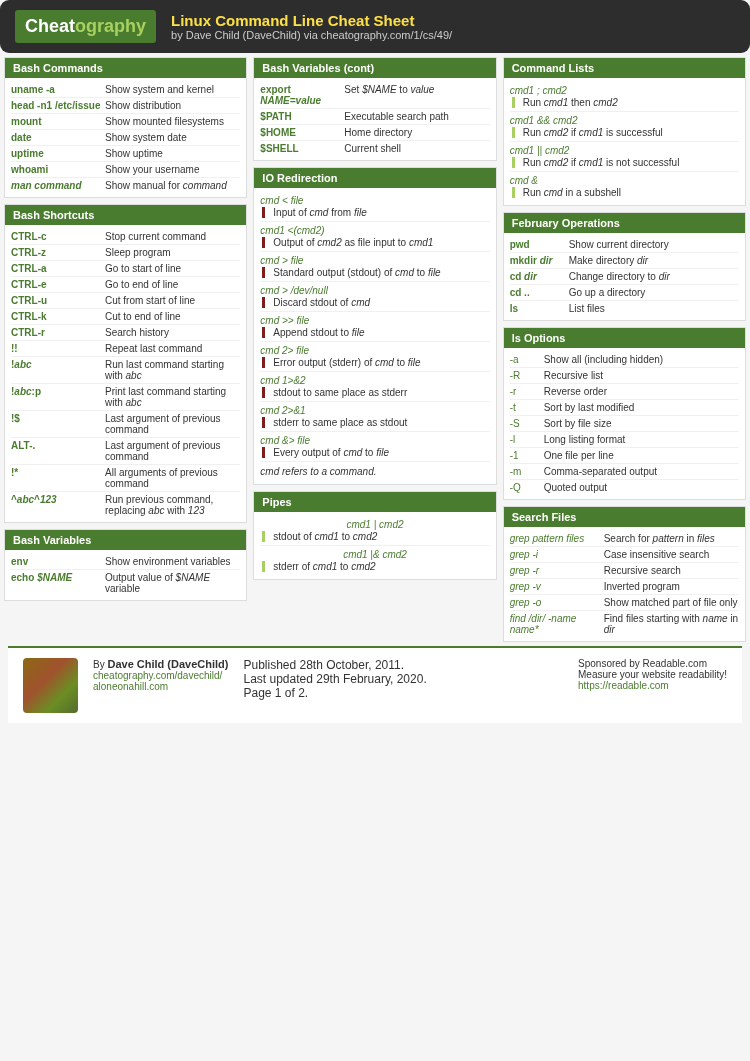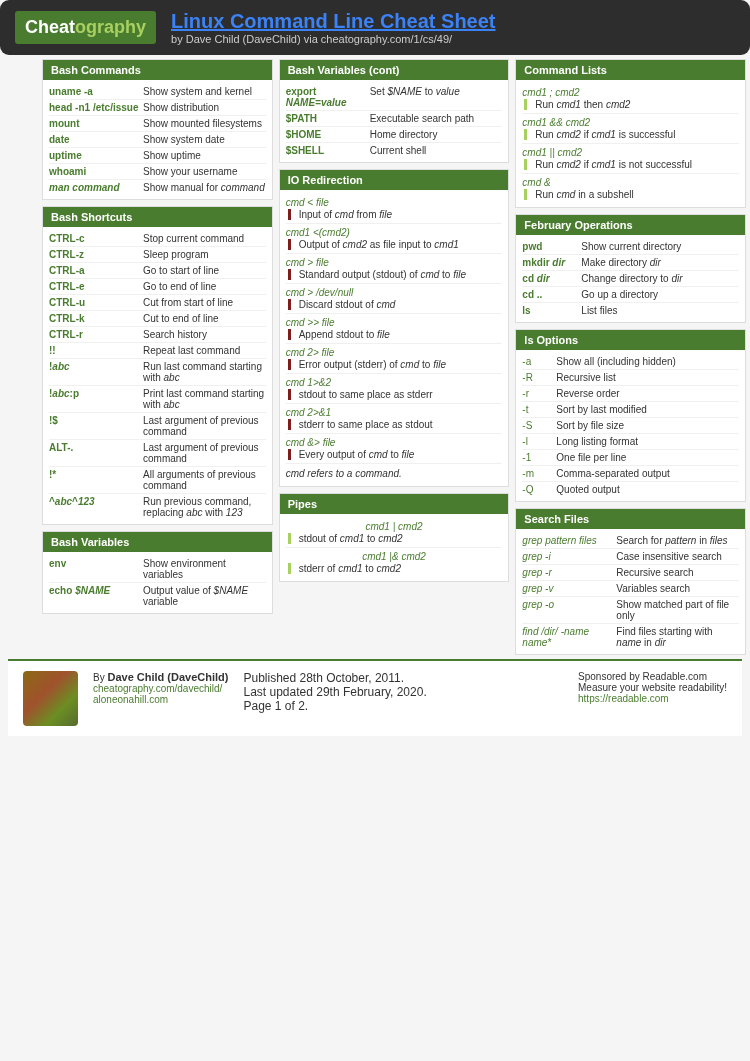--- a/index.html
+++ b/index.html
@@ -21,30 +21,29 @@
     .logo {
       background: #4a7c2f;
       color: white;
       font-size: 18px;
       font-weight: bold;
       padding: 6px 10px;
       border-radius: 3px;
     }
     .logo span { color: #a8d060; }
     .header-title { color: white; }
-    .header-title h1 { color: #3b82f6; font-size: 20px; font-weight: bold; text-decoration: underline; }
+    .header-title h1 { color: #fde047; font-size: 15px; font-weight: bold; }
     .header-title p { color: #ccc; font-size: 11px; }
 
     .main-content {
       display: grid;
       grid-template-columns: 1fr 1fr 1fr;
       gap: 0;
       padding: 4px;
       gap: 6px;
-      margin-left: 38px;
     }
 
     .col { display: flex; flex-direction: column; gap: 6px; }
 
     .section { background: white; border: 1px solid #ddd; }
     .section-header {
       background: #4a7c2f;
       color: white;
       font-weight: bold;
       font-size: 11px;
@@ -497,21 +496,21 @@
         <div class="search-row">
           <span class="search-key">grep -i</span>
           <span class="cmd-desc">Case insensitive search</span>
         </div>
         <div class="search-row">
           <span class="search-key">grep -r</span>
           <span class="cmd-desc">Recursive search</span>
         </div>
         <div class="search-row">
           <span class="search-key">grep -v</span>
-          <span class="cmd-desc">Variables search</span>
+          <span class="cmd-desc">Inverted program</span>
         </div>
         <div class="search-row">
           <span class="search-key">grep -o</span>
           <span class="cmd-desc">Show matched part of file only</span>
         </div>
         <div class="search-row">
           <span class="search-key">find /dir/ -name <em>name</em>*</span>
           <span class="cmd-desc">Find files starting with <em>name</em> in <em>dir</em></span>
         </div>
       </div>

